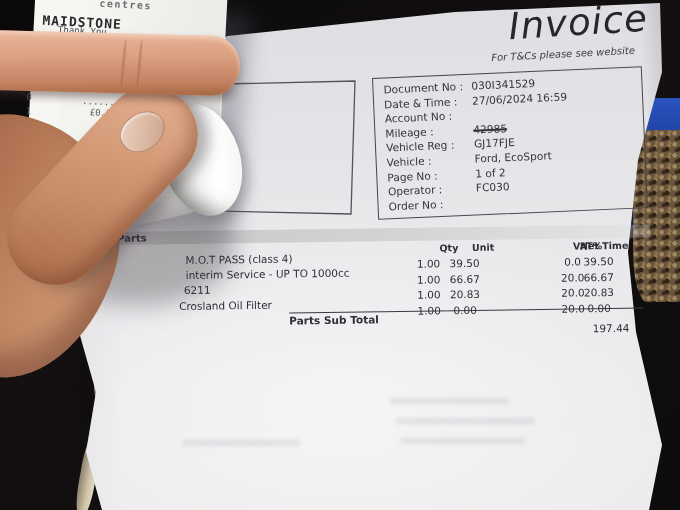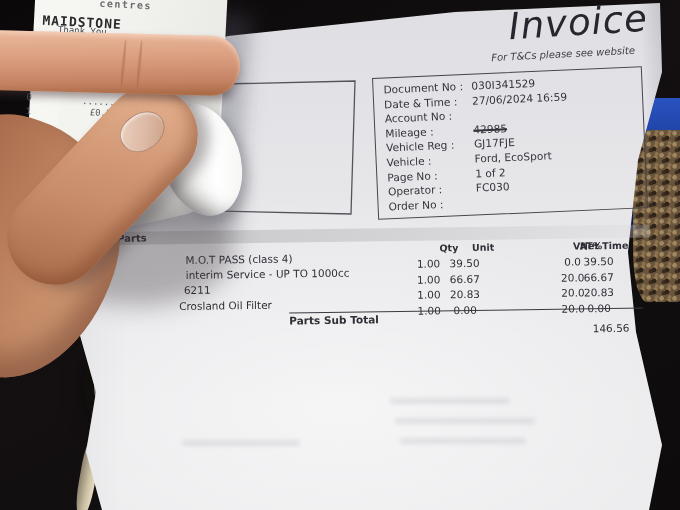--- a/index.html
+++ b/index.html
@@ -227,21 +227,21 @@
     <div class="prow">
       <span class="pdesc" style="left:68px;top:73px;">Crosland Oil Filter</span>
       <span class="pnum c1" style="top:80.5px;">1.00</span>
       <span class="pnum c2" style="top:80.5px;">0.00</span>
       <span class="pnum c3" style="top:80.5px;">20.0</span>
       <span class="pnum c4" style="top:80.5px;">0.00</span>
     </div>
 
     <div class="sub-rule"></div>
     <div class="sub-lbl">Parts Sub Total</div>
-    <div class="sub-val">146.56</div>
+    <div class="sub-val">197.44</div>
   </div>
 
   <div class="receipt-shadow"></div>
   <div class="receipt-main"></div>
   <div class="receipt-lower"></div>
   <div class="curl-sheet"></div>
   <div class="roll"></div>
 
   <div class="receipt-text">
     <div class="rt rt-brand">centres</div>

